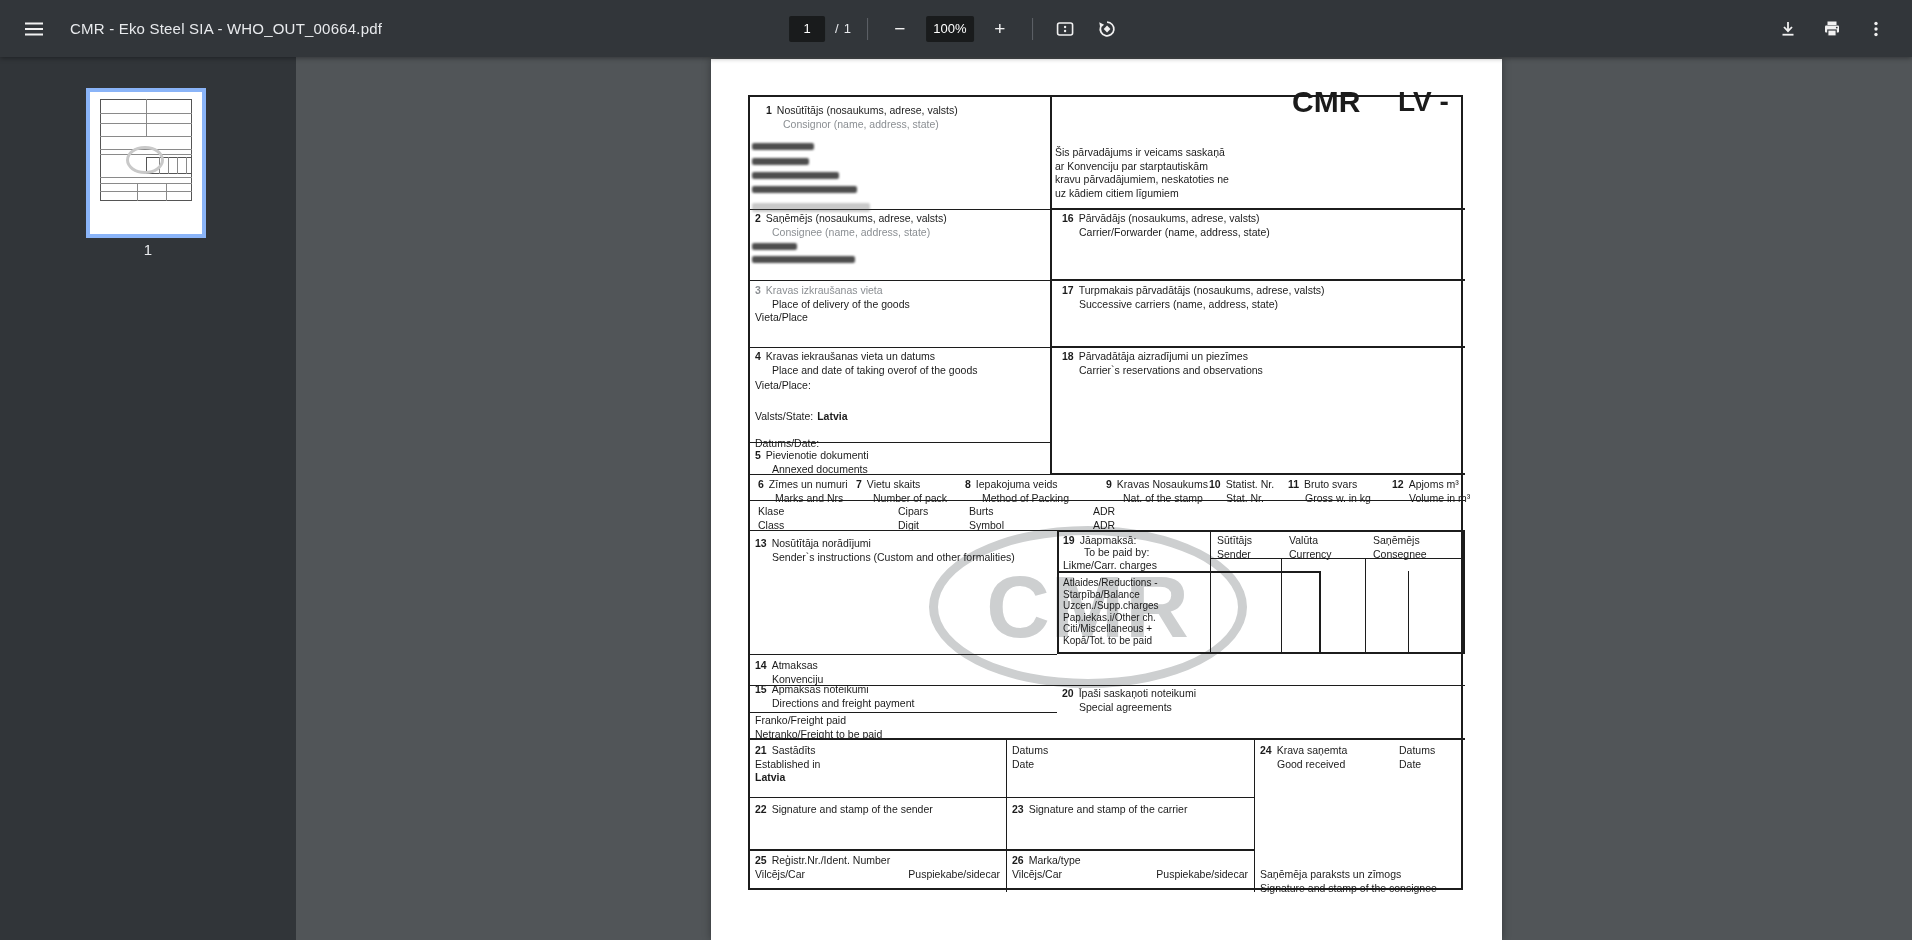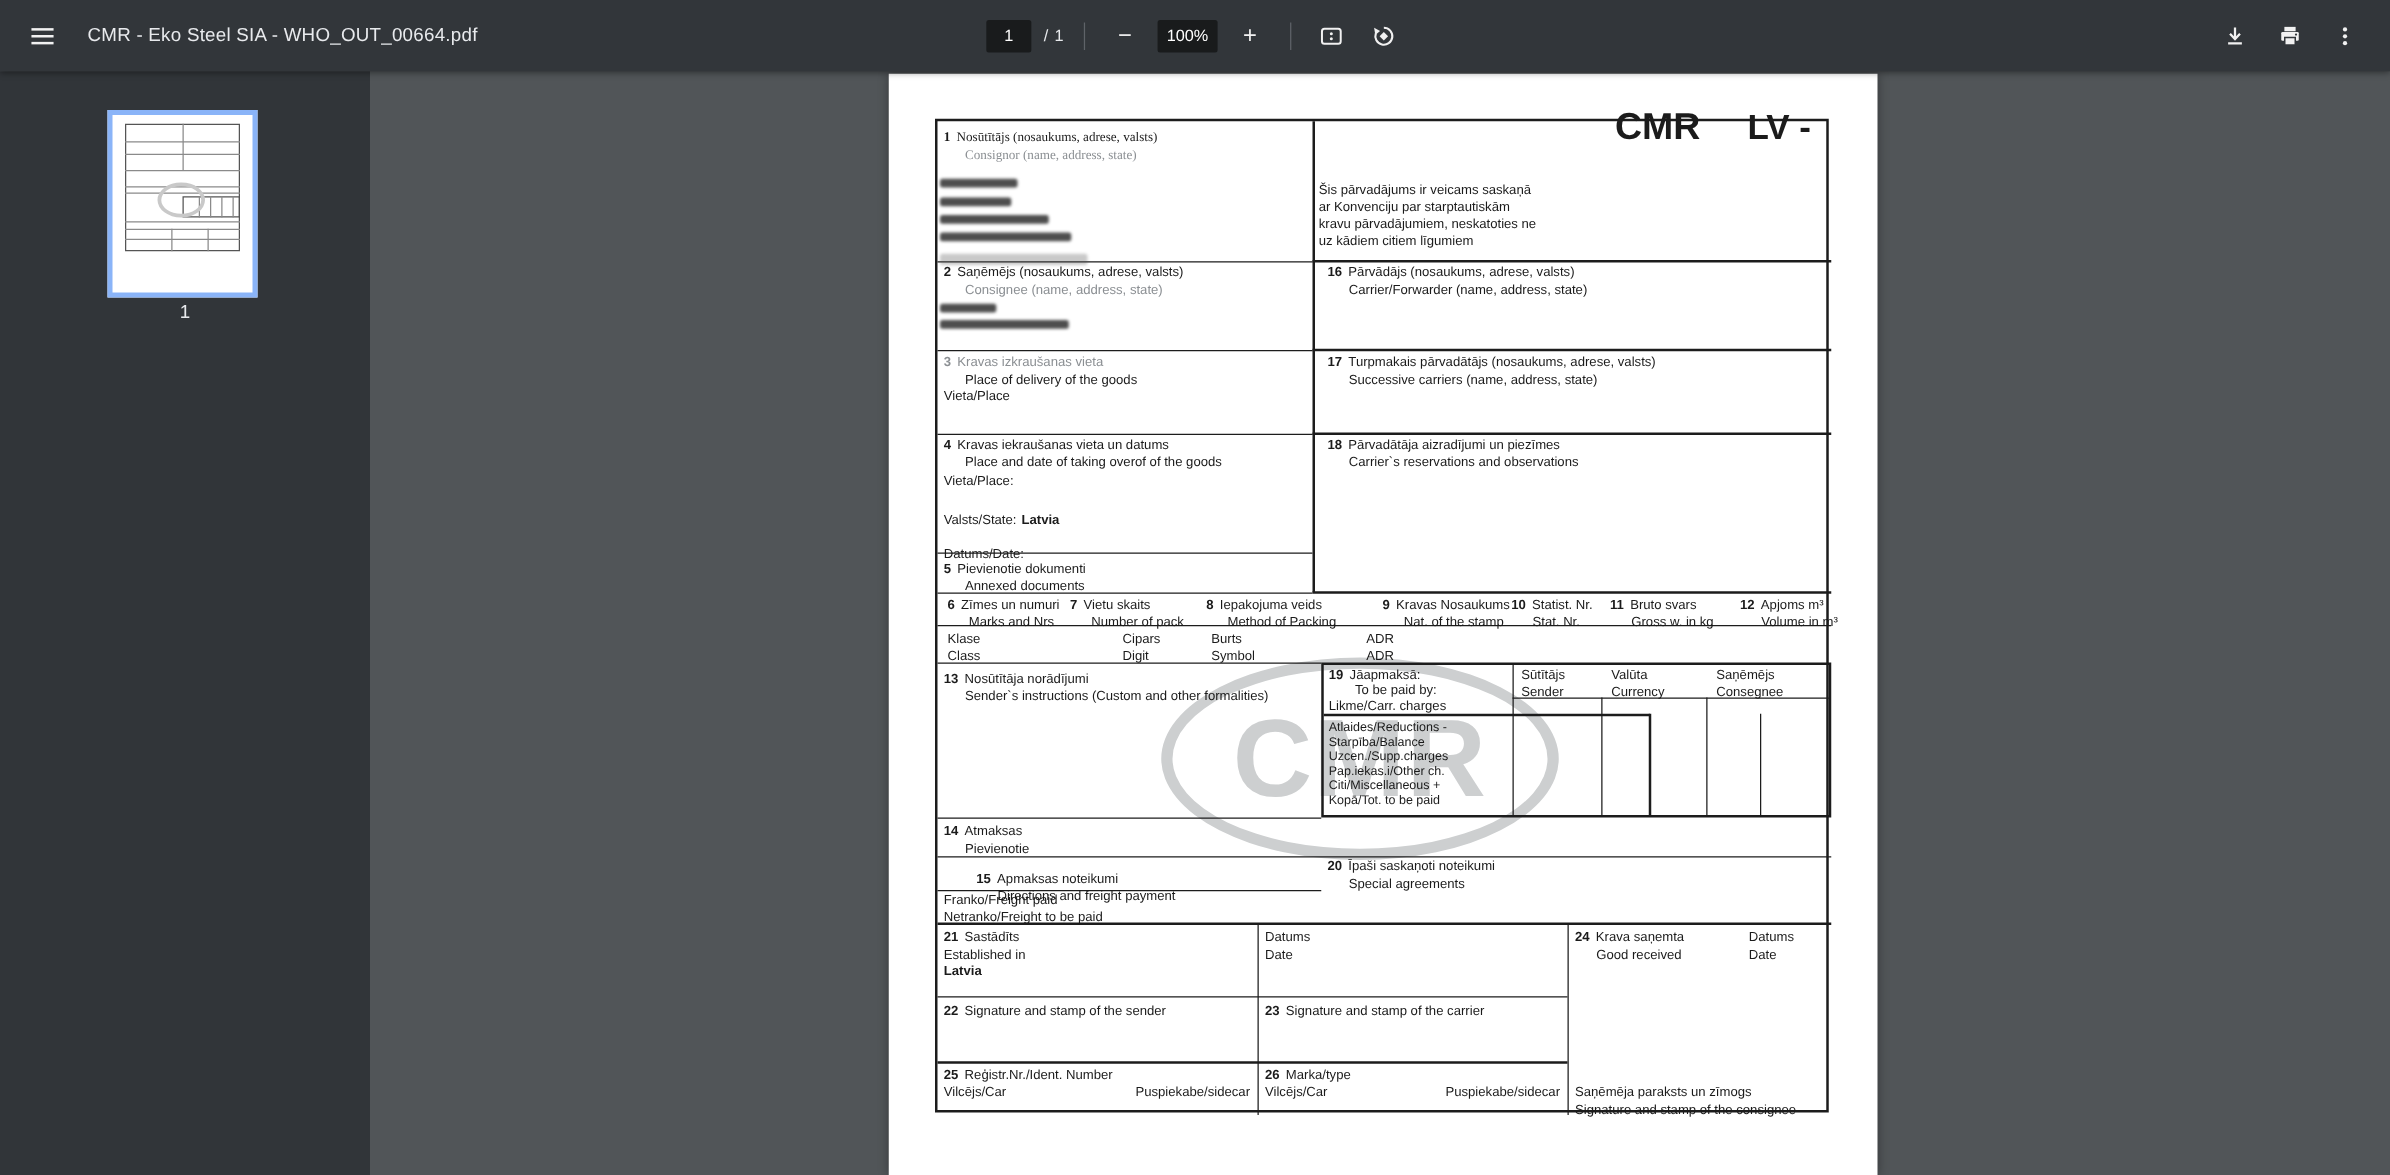--- a/index.html
+++ b/index.html
@@ -186,21 +186,21 @@
         <div class="hl" style="left:0;top:433px;width:307px;"></div>
         <div class="hl" style="left:0;top:557px;width:307px;"></div>
         <div class="hl" style="left:0;top:588px;width:715px;"></div>
         <div class="hl" style="left:0;top:615px;width:307px;"></div>
         <div class="hl" style="left:0;top:641px;width:715px;height:2px;"></div>
         <div class="hl" style="left:0;top:700px;width:504px;"></div>
         <div class="hl" style="left:0;top:752px;width:504px;height:2px;"></div>
         <div class="vl" style="left:256px;top:643px;height:152px;"></div>
         <div class="vl" style="left:504px;top:643px;height:152px;"></div>
 
-        <div class="c" style="left:5px;top:7px;width:292px;font-family:Liberation Serif, serif;">
+        <div class="c" style="left:16px;top:7px;width:292px;">
           <div><span class="n">1</span><span>Nosūtītājs (nosaukums, adrese, valsts)</span></div>
           <div class="ind gray">Consignor (name, address, state)</div>
         </div>
         <div class="redact" style="left:2px;top:46px;width:62px;"></div>
         <div class="redact" style="left:2px;top:61px;width:57px;"></div>
         <div class="redact" style="left:2px;top:75px;width:87px;"></div>
         <div class="redact" style="left:2px;top:89px;width:105px;"></div>
 
         <div class="c" style="left:305px;top:49px;width:174px;">Šis pārvadājums ir veicams saskaņā ar Konvenciju par starptautiskām kravu pārvadājumiem, neskatoties ne uz kādiem citiem līgumiem</div>
         <div class="cmr-big">CMR</div>
@@ -329,23 +329,23 @@
               <div>Currency</div>
             </div>
           <div class="c" style="left:314px;top:2px;">
               <div>Saņēmējs</div>
               <div>Consegnee</div>
             </div>
         </div>
 
         <div class="c" style="left:5px;top:562px;width:292px;">
           <div><span class="n">14</span><span>Atmaksas</span></div>
-          <div class="ind">Pievienotie</div>
-        </div>
-        <div class="c" style="left:5px;top:600px;width:292px;margin-left:26px;">
+          <div class="ind">Konvenciju</div>
+        </div>
+        <div class="c" style="left:5px;top:586px;width:292px;">
           <div><span class="n">15</span><span>Apmaksas noteikumi</span></div>
           <div class="ind">Directions and freight payment</div>
         </div>
         <div class="c" style="left:5px;top:617px;width:292px;">
           <div>Franko/Freight paid</div>
           <div>Netranko/Freight to be paid</div>
         </div>
         <div class="c" style="left:312px;top:590px;width:395px;">
           <div><span class="n">20</span><span>Īpaši saskaņoti noteikumi</span></div>
           <div class="ind">Special agreements</div>

